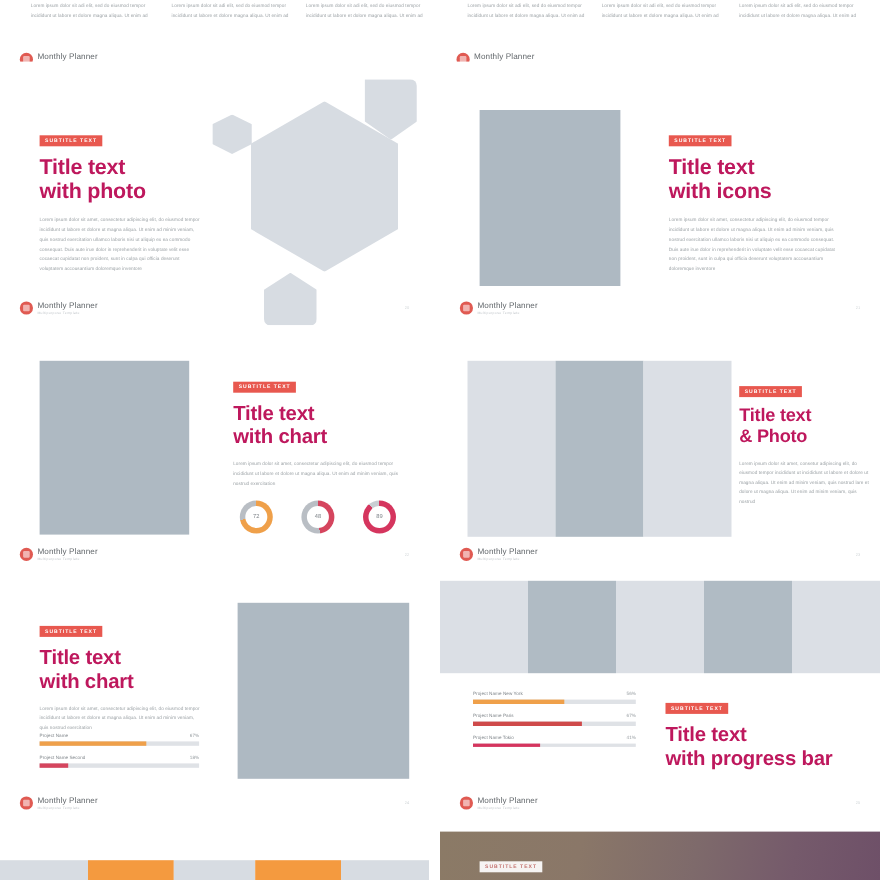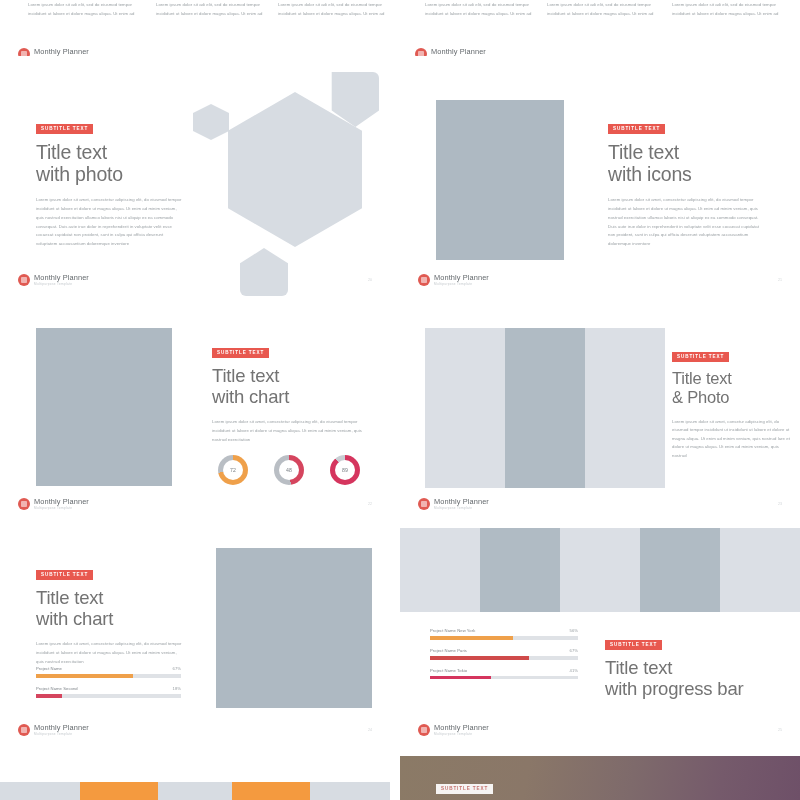--- a/index.html
+++ b/index.html
@@ -23,22 +23,22 @@
     letter-spacing: 0.9px;
     font-weight: bold;
     padding: 2.6px 5px 2.4px 5px;
     line-height: 1;
     white-space: nowrap;
   }
   .badge.ghost { background: rgba(255,255,255,0.92); color:#c4726f; }
 
   
   .title {
-    color: #737373;
-    font-weight: 400;
+    color: #be185d;
+    font-weight: 700;
     line-height: 1.14;
     margin-top: 7px;
     white-space: pre-line;
     letter-spacing: -0.2px;
   }
   .title.t20 { font-size: 19.5px; }
   .title.t19 { font-size: 18.5px; }
   .title.t17 { font-size: 16.5px; }
 
   

